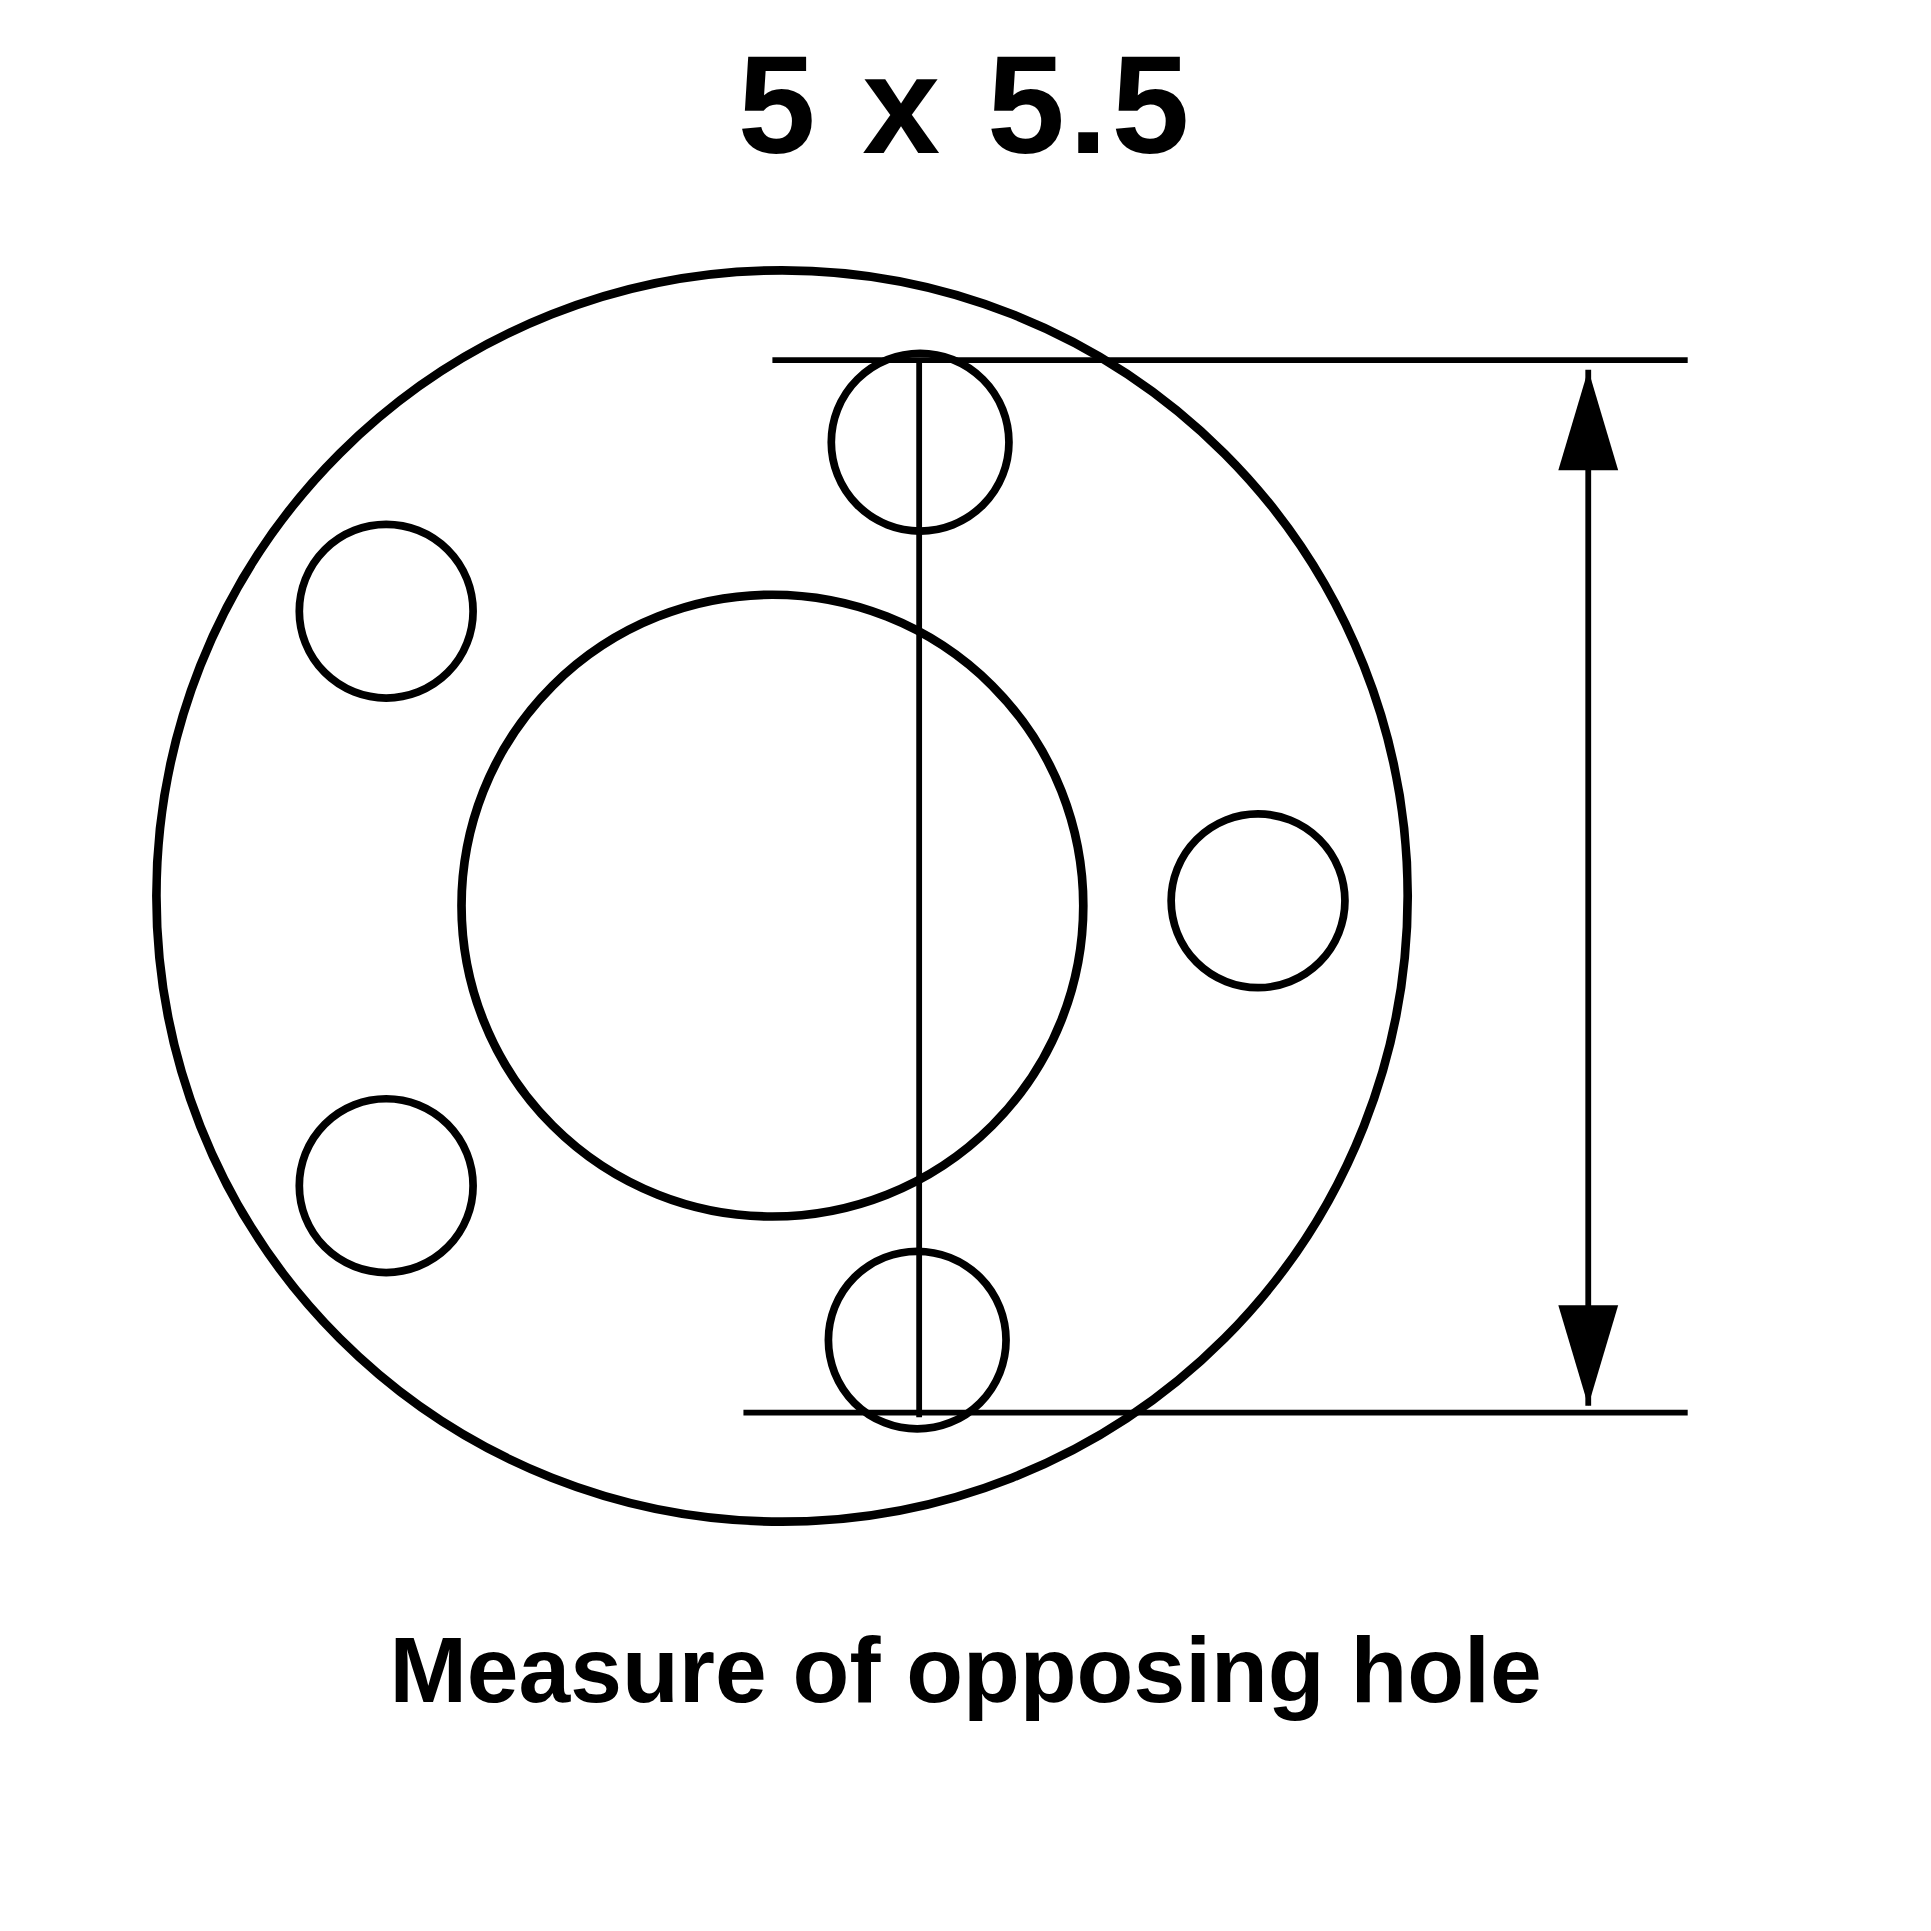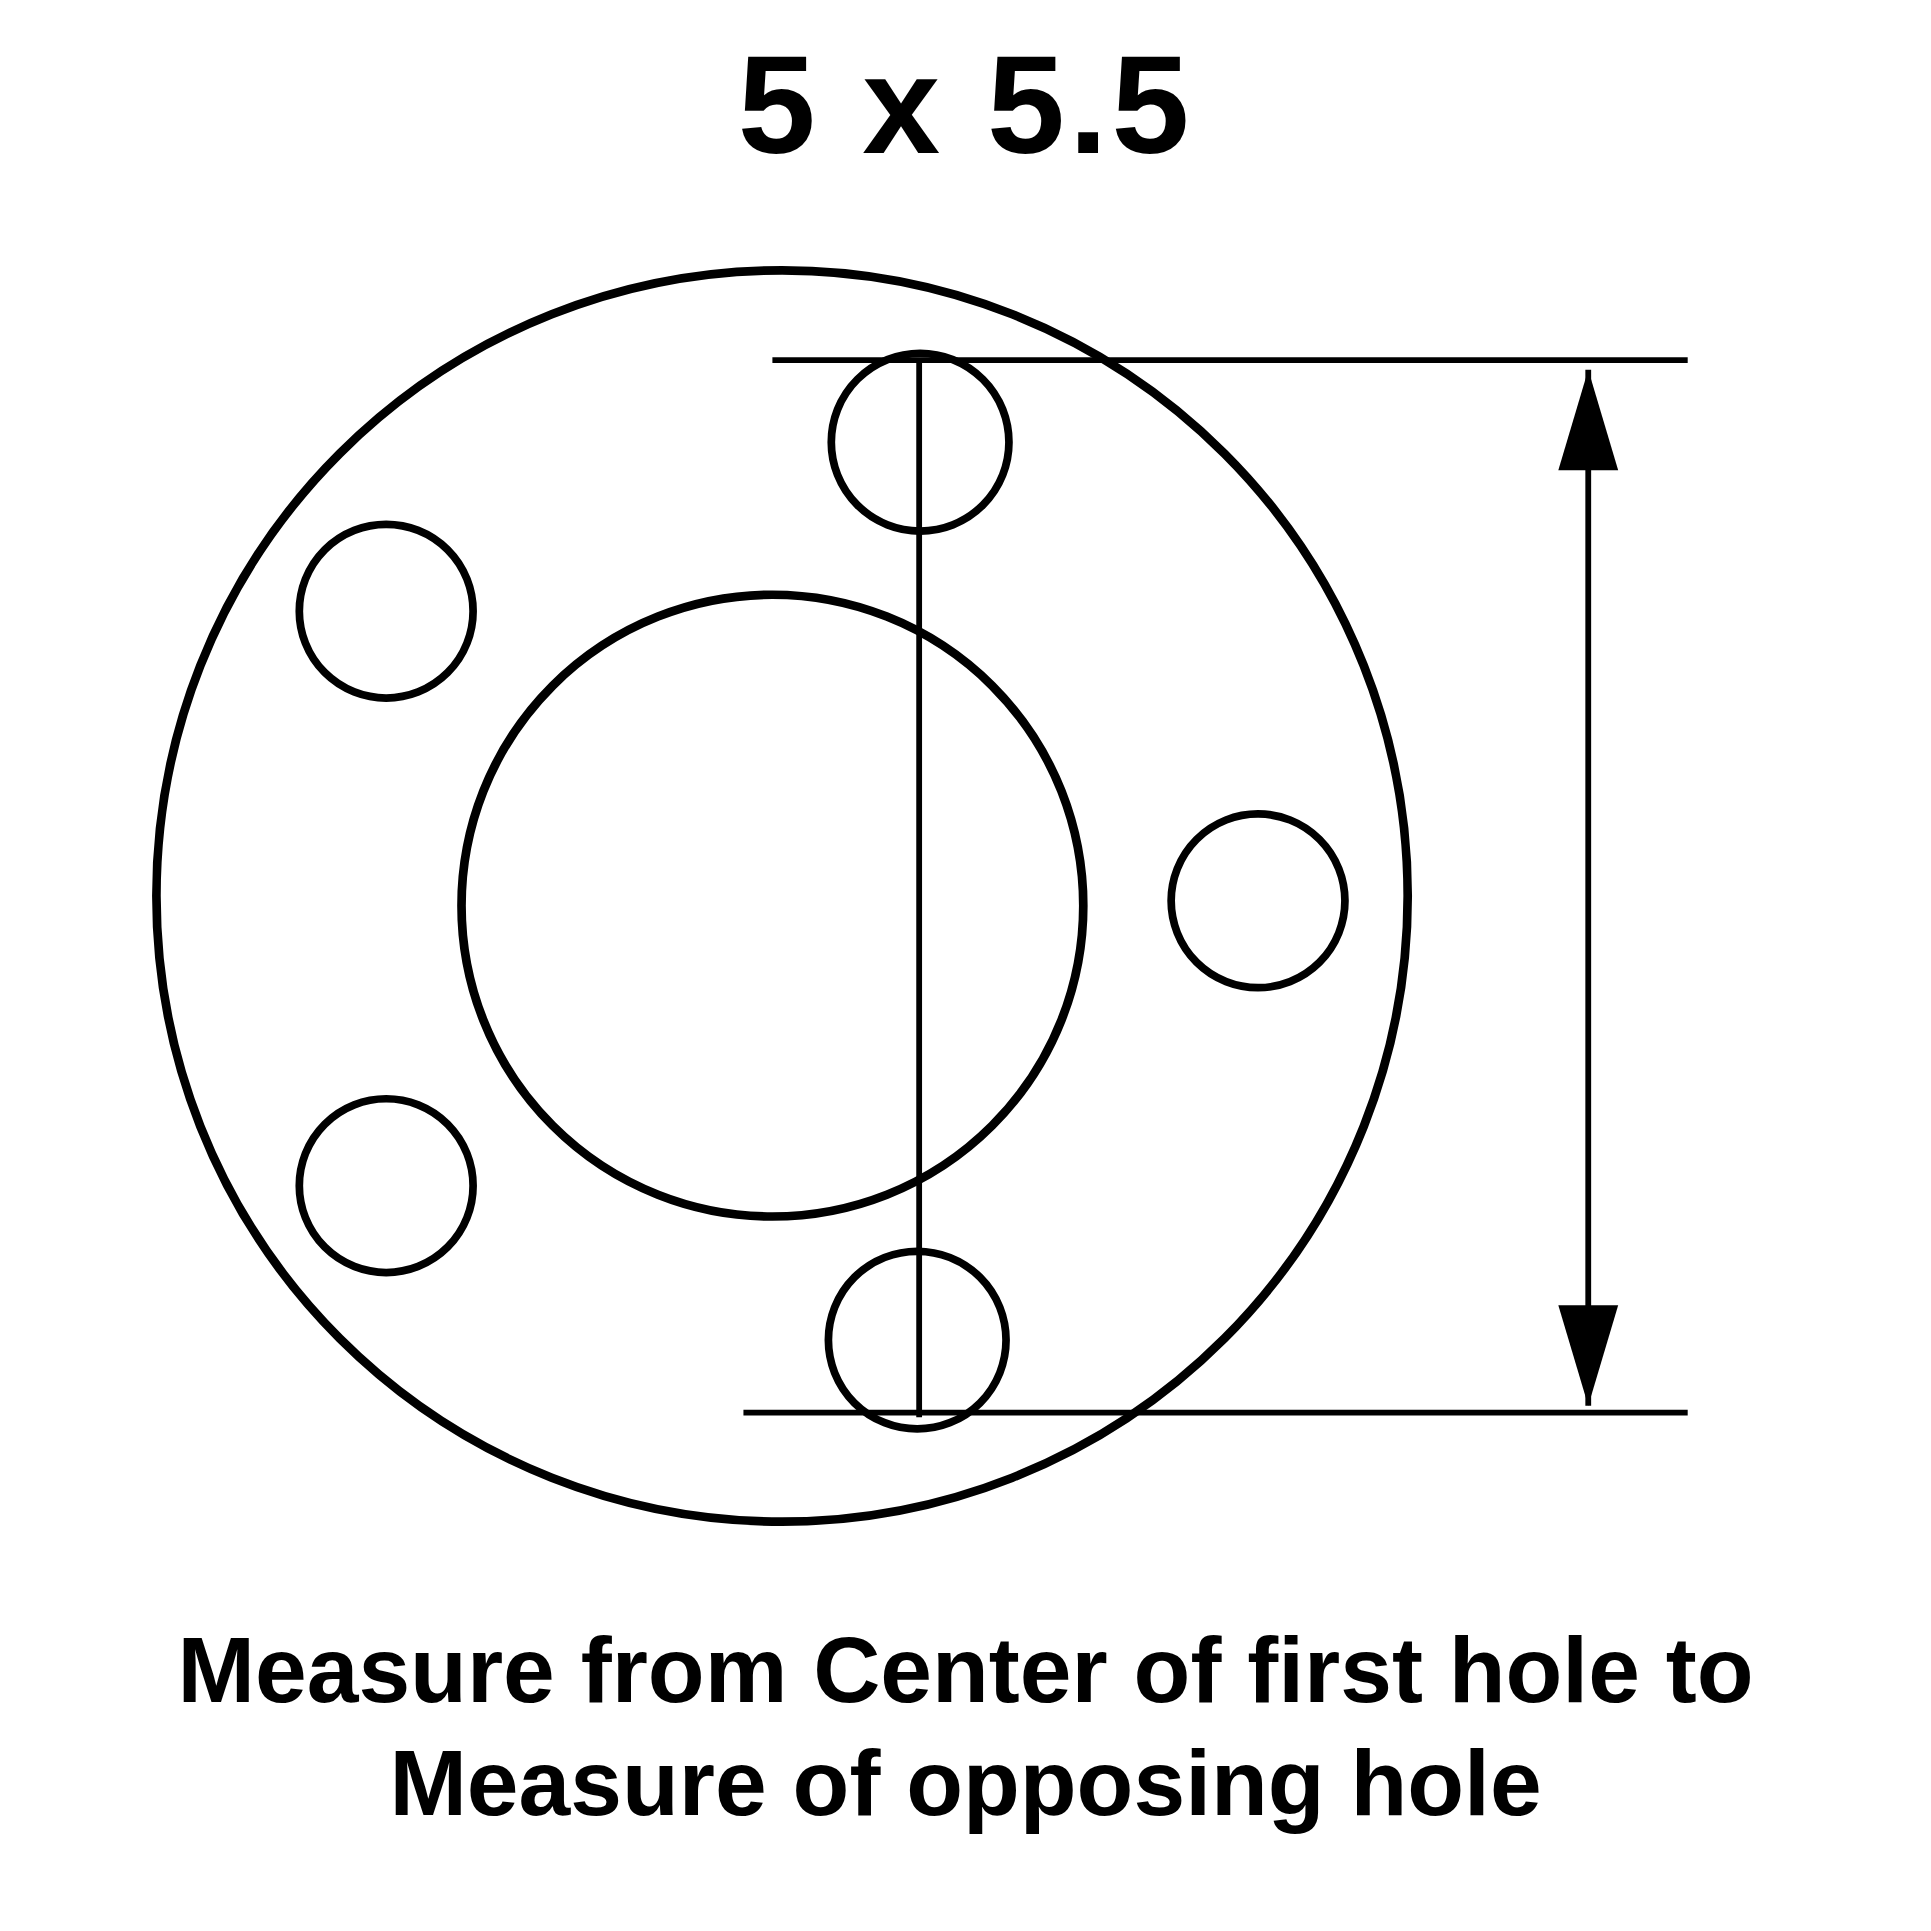--- a/index.html
+++ b/index.html
@@ -61,18 +61,17 @@
       <circle cx="950" cy="1388" r="92" fill="none" stroke="#000000" stroke-width="8"></circle>
       <line x1="952" y1="373" x2="952" y2="1468" stroke="#000000" stroke-width="6"></line>
       <line x1="800" y1="373" x2="1748" y2="373" stroke="#000000" stroke-width="6"></line>
       <line x1="770" y1="1463" x2="1748" y2="1463" stroke="#000000" stroke-width="6"></line>
       <line x1="1645" y1="383" x2="1645" y2="1456" stroke="#000000" stroke-width="6"></line>
       <polygon points="1645,383 1614,487 1676,487" fill="#000000"></polygon>
       <polygon points="1645,1456 1614,1352 1676,1352" fill="#000000"></polygon>
     </svg>
 
   <div class="caption">
-    <div>Measure from Center of first hole to</div>
     <div>Measure of opposing hole</div>
   </div>
 
 </div>
 
 
 </body></html>

